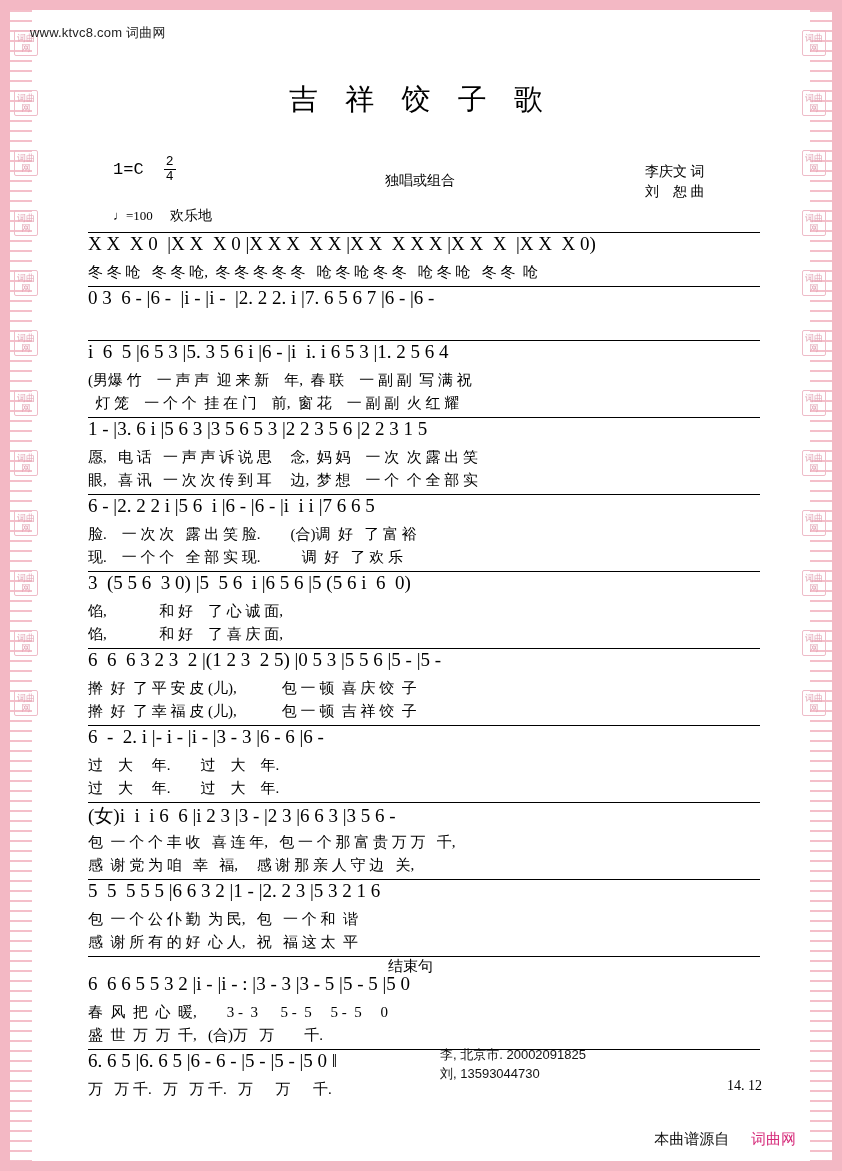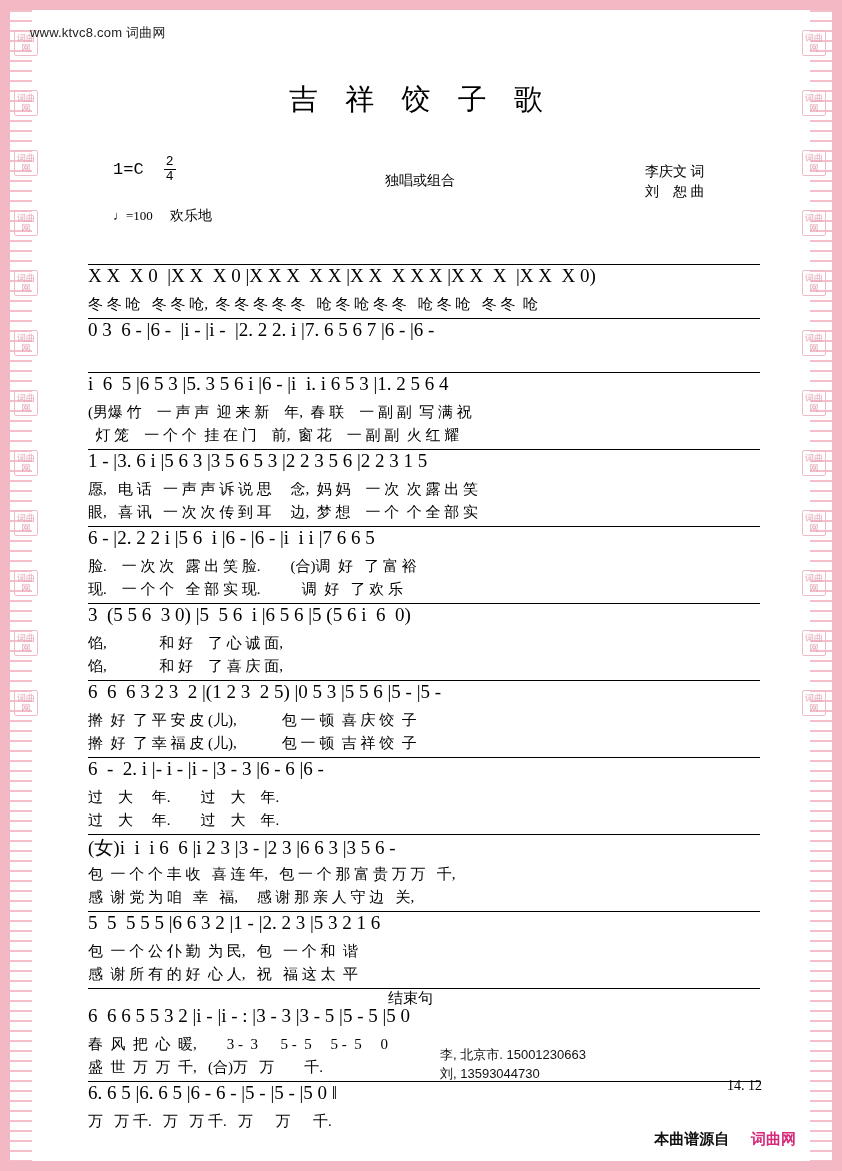--- a/index.html
+++ b/index.html
@@ -58,21 +58,21 @@
   .keysig .frac{display:inline-block;vertical-align:middle;margin-left:10px;text-align:center;font-size:13px;line-height:1.05;}
   .keysig .frac .num{display:block;border-bottom:1.3px solid #000;padding:0 2px;}
   .keysig .frac .den{display:block;padding:0 2px;}
 
   .perf{position:absolute;left:385px;top:172px;font-size:14px;}
   .composer{position:absolute;left:645px;top:162px;font-size:14px;line-height:20px;}
   .tempo{position:absolute;left:113px;top:207px;font-size:13px;}
   .tempo .mood{margin-left:14px;font-size:14px;}
 
   
-  .score{position:absolute;left:88px;top:232px;width:672px;margin-top:32px;}
+  .score{position:absolute;left:88px;top:232px;width:672px;}
   .sysline{position:relative;border-top:1.2px solid #000;height:0;}
   .row{position:relative;}
 
   .notes{
     position:relative;
     height:30px;
     font-family:"Liberation Serif", serif;
     font-size:19px;
     white-space:pre;
     letter-spacing:0;
@@ -84,21 +84,21 @@
     white-space:pre;
   }
 
   .sig{
     position:absolute;left:440px;top:1045px;
     font-size:13px;line-height:19px;font-family:"Liberation Sans",sans-serif;color:#111;
   }
   .date{position:absolute;right:80px;top:1078px;font-size:14px;font-family:"Liberation Serif",serif;}
   .footer{
     position:absolute;right:46px;bottom:22px;
-    font-size:15px;font-weight:bold;color:#111;font-family:"Liberation Serif",serif;
+    font-size:15px;font-weight:normal;color:#111;font-family:"Liberation Serif",serif;
   }
   .footer .brand{color:#d62b7a;margin-left:18px;}
 </style>
 </head>
 <body>
 
 <div class="page-frame"></div>
 <div class="rail left"></div>
 <div class="rail right"></div>
 
@@ -235,21 +235,21 @@
 
   <div class="row">
     <div class="sysline"></div>
     <div class="notes">6. 6 5 |6. 6 5 |6 - 6 - |5 - |5 - |5 0 ‖</div>
     <div class="lyr">万   万 千.   万   万 千.   万      万      千.</div>
   </div>
 
 </div>
 
 <div class="sig">
-  <div>李, 北京市. 15001230663</div>
+  <div>李, 北京市. 20002091825</div>
   <div>刘, 13593044730</div>
 </div>
 
 <div class="date">14. 12</div>
 
 <div class="footer">
   <span>本曲谱源自</span>
   <span class="brand">词曲网</span>
 </div>
 

